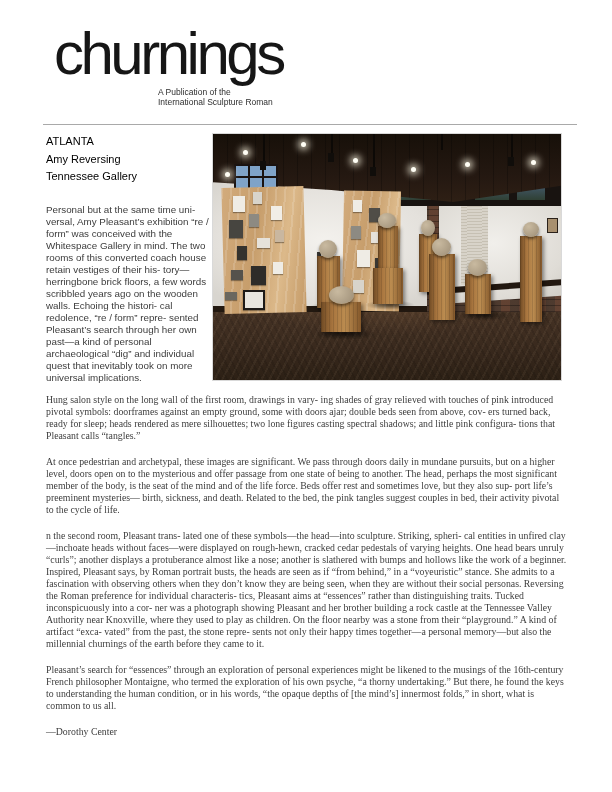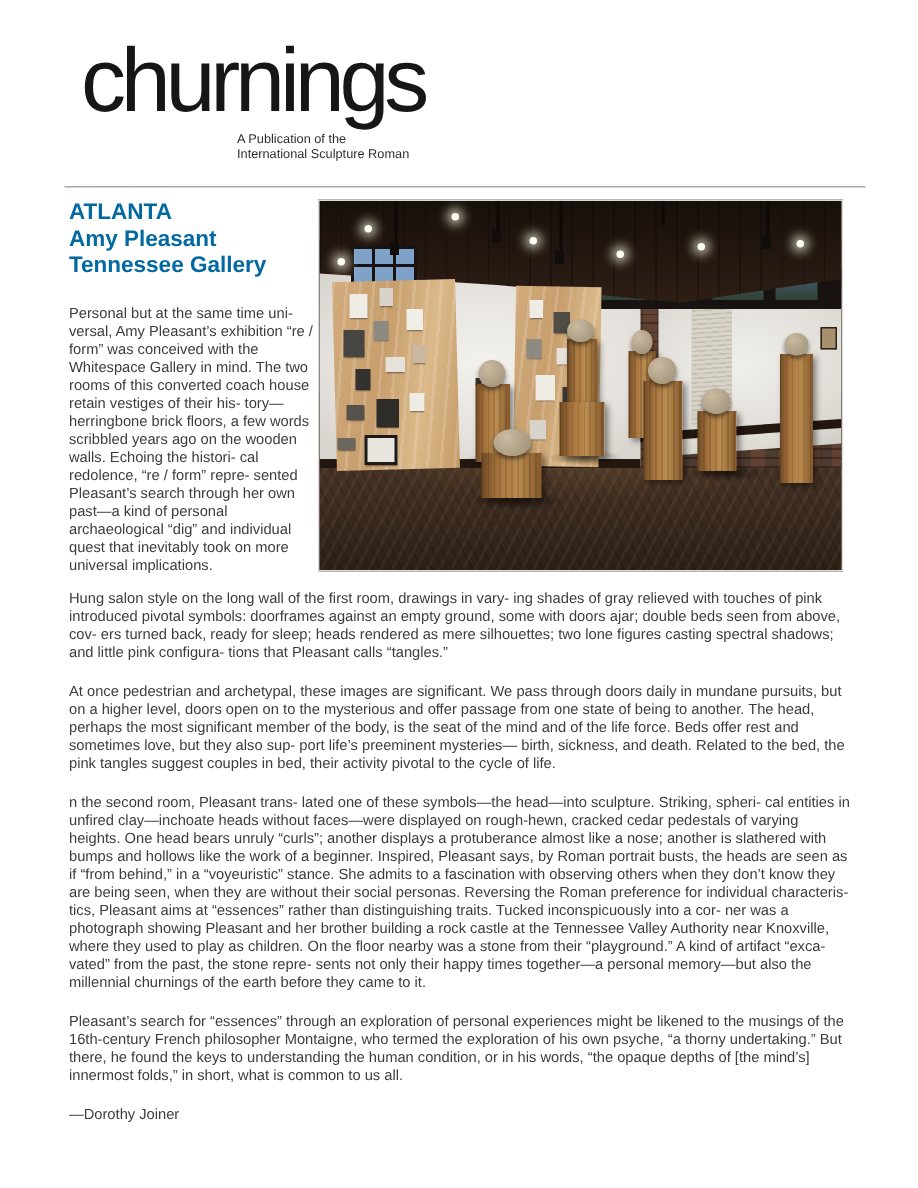--- a/index.html
+++ b/index.html
@@ -6,27 +6,27 @@
   .page{position:relative;width:612px;height:792px;background:#ffffff;margin:0 auto;
         overflow:hidden;font-family:"Liberation Sans",sans-serif;color:#3c3c3c;}
 
   
   .logo{position:absolute;left:54px;top:24px;font-size:60px;font-weight:400;
         letter-spacing:-3.5px;color:#161616;line-height:1;}
   .tagline{position:absolute;left:158px;top:87px;font-size:8.5px;line-height:10px;color:#2e2e2e;}
   .rule{position:absolute;left:43px;top:124px;width:534px;height:1px;background:#a9a9a9;}
 
   
-  .heading{position:absolute;left:46px;top:133px;width:170px;font-size:15px;font-weight:bold;
-           line-height:17.5px;color:#0369a1;}
+  .heading{position:absolute;left:46px;top:133px;width:170px;font-size:11px;font-weight:normal;
+           line-height:17.5px;color:#000000;}
   .intro{position:absolute;left:46px;top:204px;width:163px;font-size:9.8px;line-height:12px;}
 
   
   .maintext{position:absolute;left:46px;top:394px;width:522px;font-size:9.8px;line-height:12px;}
-  .maintext p{margin:0 0 14px 0;}
+  .maintext p{margin:0 0 14px 0;font-family:Liberation Serif, serif;}
   .byline{margin-top:0;}
 
   
   .photo{position:absolute;left:212px;top:133px;width:348px;height:246px;overflow:hidden;
          background:#2a1d16;border:1px solid #d9d9d9;}
   .photo *{position:absolute;}
 
   .floor{left:0;top:128px;width:348px;height:118px;
      background:
        radial-gradient(ellipse 60% 45% at 50% 30%,rgba(140,100,65,.30),rgba(0,0,0,0) 70%),
@@ -77,21 +77,21 @@
 
   <div class="logo">churnings</div>
   <div class="tagline">
     <div>A Publication of the</div>
     <div>International Sculpture Roman</div>
   </div>
   <div class="rule"></div>
 
   <div class="heading">
     <div>ATLANTA</div>
-    <div>Amy Pleasant</div>
+    <div>Amy Reversing</div>
     <div>Tennessee Gallery</div>
   </div>
 
   <div class="intro">Personal but at the same time uni- versal, Amy Pleasant’s exhibition “re / form” was conceived with the Whitespace Gallery in mind. The two rooms of this converted coach house retain vestiges of their his- tory—herringbone brick floors, a few words scribbled years ago on the wooden walls. Echoing the histori- cal redolence, “re / form” repre- sented Pleasant’s search through her own past—a kind of personal archaeological “dig” and individual quest that inevitably took on more universal implications.</div>
 
   <div class="photo" role="img" aria-label="Installation view: clay heads on rough cedar pedestals and plywood boards pinned with drawings, inside a brick-walled gallery with dark wood ceiling">
     <div class="floor"></div>
     <div class="brickband"></div>
     <div class="wall-left"></div>
     <div class="wall-right"></div>
@@ -180,16 +180,16 @@
     <div class="light" style="left:252px;top:28px;"></div>
     <div class="light" style="left:318px;top:26px;"></div>
     <div class="light" style="left:12px;top:38px;"></div>
   </div>
 
   <div class="maintext">
     <p>Hung salon style on the long wall of the first room, drawings in vary- ing shades of gray relieved with touches of pink introduced pivotal symbols: doorframes against an empty ground, some with doors ajar; double beds seen from above, cov- ers turned back, ready for sleep; heads rendered as mere silhouettes; two lone figures casting spectral shadows; and little pink configura- tions that Pleasant calls “tangles.”</p>
     <p>At once pedestrian and archetypal, these images are significant. We pass through doors daily in mundane pursuits, but on a higher level, doors open on to the mysterious and offer passage from one state of being to another. The head, perhaps the most significant member of the body, is the seat of the mind and of the life force. Beds offer rest and sometimes love, but they also sup- port life’s preeminent mysteries— birth, sickness, and death. Related to the bed, the pink tangles suggest couples in bed, their activity pivotal to the cycle of life.</p>
     <p>n the second room, Pleasant trans- lated one of these symbols—the head—into sculpture. Striking, spheri- cal entities in unfired clay—inchoate heads without faces—were displayed on rough-hewn, cracked cedar pedestals of varying heights. One head bears unruly “curls”; another displays a protuberance almost like a nose; another is slathered with bumps and hollows like the work of a beginner. Inspired, Pleasant says, by Roman portrait busts, the heads are seen as if “from behind,” in a “voyeuristic” stance. She admits to a fascination with observing others when they don’t know they are being seen, when they are without their social personas. Reversing the Roman preference for individual characteris- tics, Pleasant aims at “essences” rather than distinguishing traits. Tucked inconspicuously into a cor- ner was a photograph showing Pleasant and her brother building a rock castle at the Tennessee Valley Authority near Knoxville, where they used to play as children. On the floor nearby was a stone from their “playground.” A kind of artifact “exca- vated” from the past, the stone repre- sents not only their happy times together—a personal memory—but also the millennial churnings of the earth before they came to it.</p>
     <p>Pleasant’s search for “essences” through an exploration of personal experiences might be likened to the musings of the 16th-century French philosopher Montaigne, who termed the exploration of his own psyche, “a thorny undertaking.” But there, he found the keys to understanding the human condition, or in his words, “the opaque depths of [the mind’s] innermost folds,” in short, what is common to us all.</p>
-    <p class="byline">—Dorothy Joiner</p>
+    <p class="byline">—Dorothy Center</p>
   </div>
 
 </div>
 
 </body></html>

